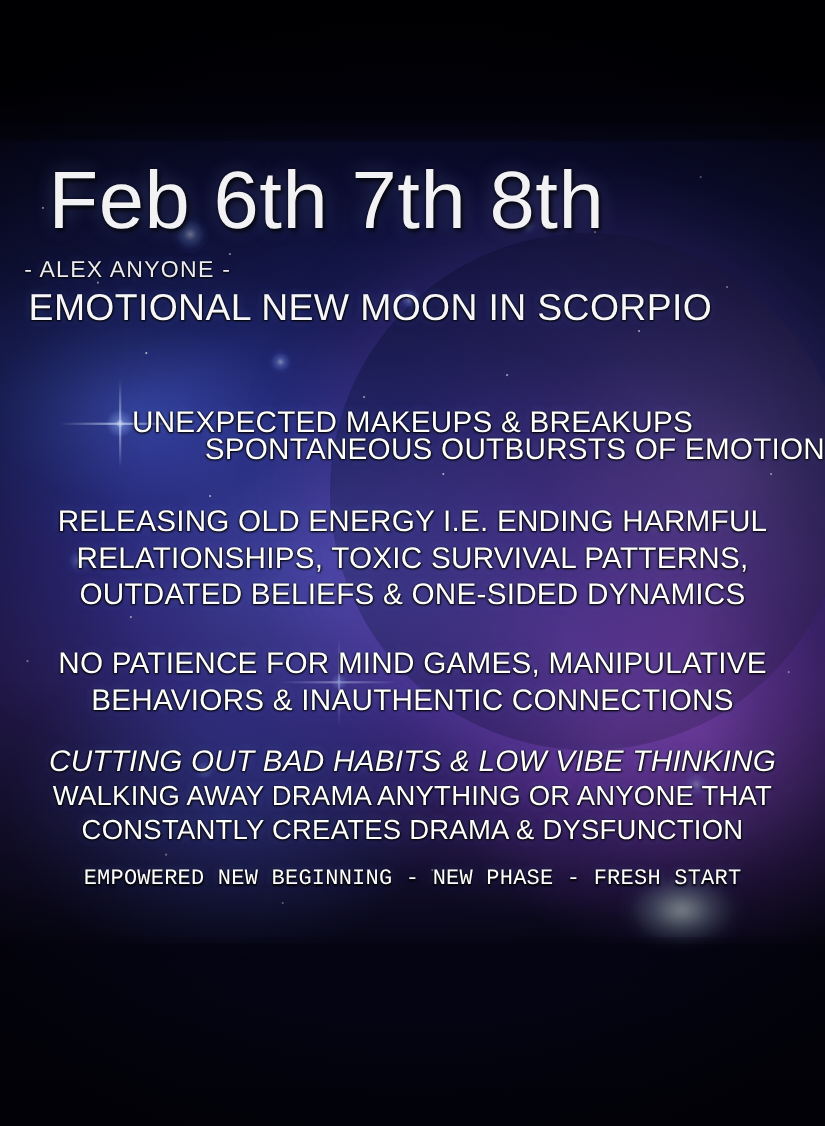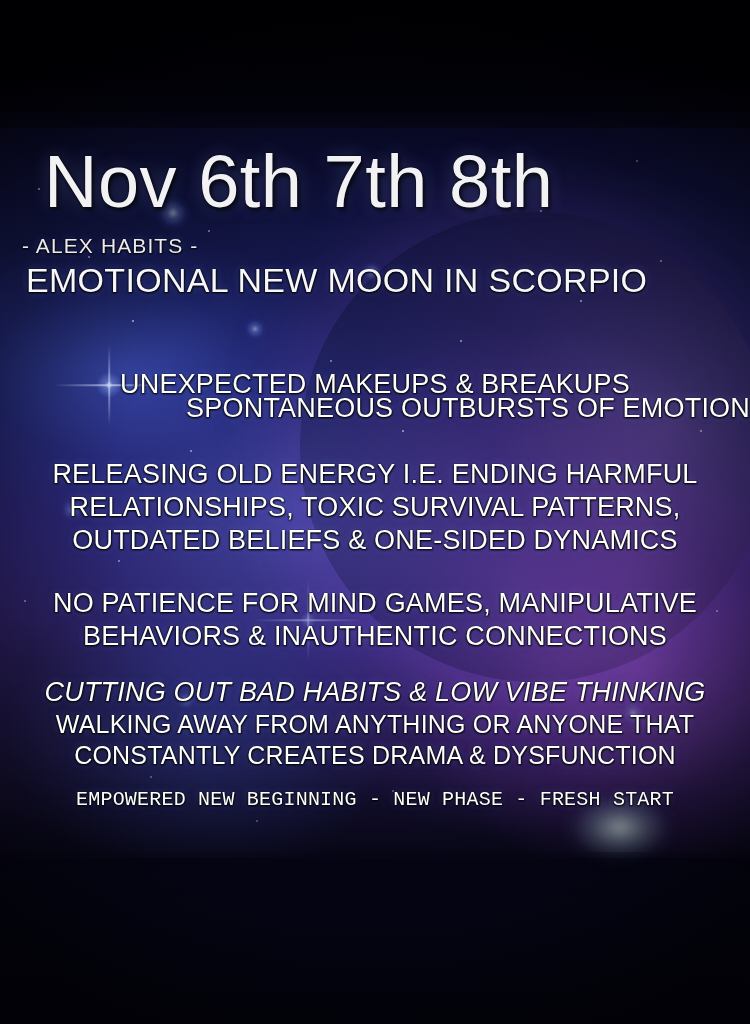--- a/index.html
+++ b/index.html
@@ -341,23 +341,23 @@
     <div class="star" style="left:540px; top:210px; width:2px; height:2px; opacity:.5;"></div>
     <div class="star" style="left:636px; top:160px; width:2px; height:2px; opacity:.45;"></div>
   </div>
 
   <div class="bg-topband"></div>
   <div class="bg-bottomband"></div>
   <div class="bg-vignette"></div>
 
   <div class="content">
 
-    <div class="txt headline">Nov 6th 7th 8th</div>
-
-    <div class="txt byline">- ALEX HABITS -</div>
+    <div class="txt headline">Feb 6th 7th 8th</div>
+
+    <div class="txt byline">- ALEX ANYONE -</div>
 
     <div class="txt subhead">EMOTIONAL NEW MOON IN SCORPIO</div>
 
     <div class="blk b1">
       <div class="txt line" style="position:static;">UNEXPECTED MAKEUPS &amp; BREAKUPS</div>
     </div>
 
     <div class="blk b2">
       <div class="txt line" style="position:static;text-align:right;">SPONTANEOUS OUTBURSTS OF EMOTION</div>
     </div>
@@ -368,21 +368,21 @@
       <div class="txt line" style="position:static;">OUTDATED BELIEFS &amp; ONE-SIDED DYNAMICS</div>
     </div>
 
     <div class="blk b4">
       <div class="txt line" style="position:static;">NO PATIENCE FOR MIND GAMES, MANIPULATIVE</div>
       <div class="txt line" style="position:static;">BEHAVIORS &amp; INAUTHENTIC CONNECTIONS</div>
     </div>
 
     <div class="blk b5">
       <div class="txt line" style="position:static;font-style:italic;">CUTTING OUT BAD HABITS &amp; LOW VIBE THINKING</div>
-      <div class="txt line small" style="position:static;">WALKING AWAY FROM ANYTHING OR ANYONE THAT</div>
+      <div class="txt line small" style="position:static;">WALKING AWAY DRAMA ANYTHING OR ANYONE THAT</div>
       <div class="txt line small" style="position:static;">CONSTANTLY  CREATES DRAMA &amp; DYSFUNCTION</div>
     </div>
 
     <div class="blk b6">
       <div class="txt line tiny" style="position:static;">EMPOWERED NEW BEGINNING - NEW PHASE - FRESH START</div>
     </div>
 
   </div>
 </div>
 

